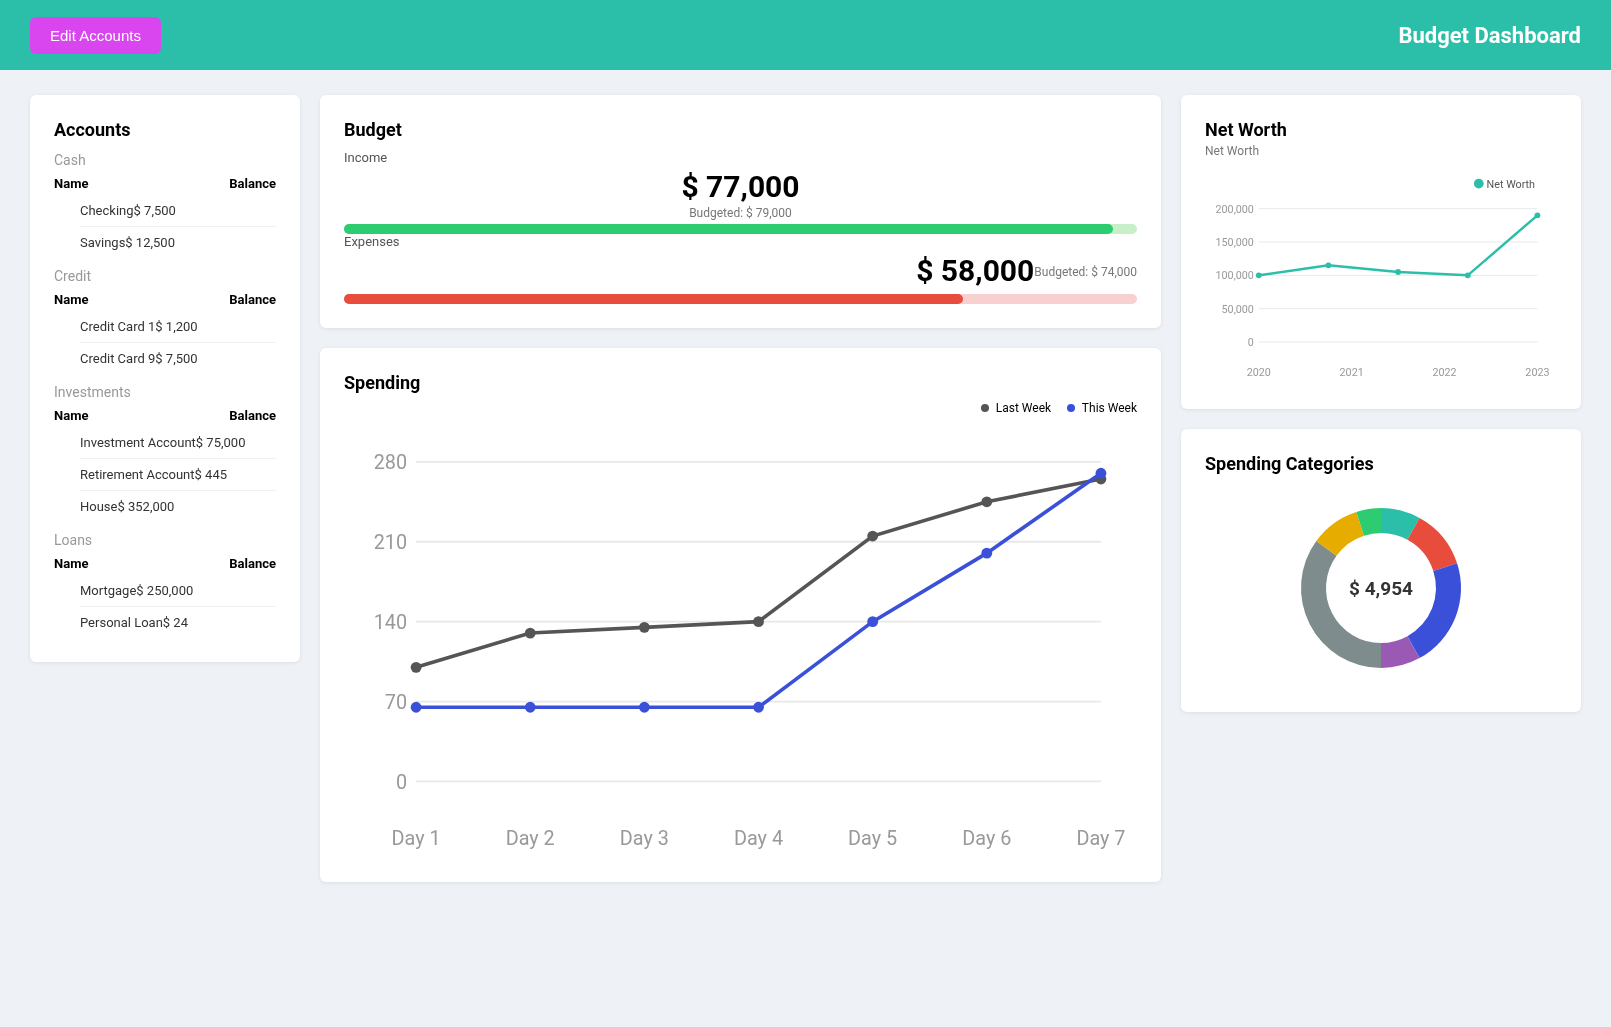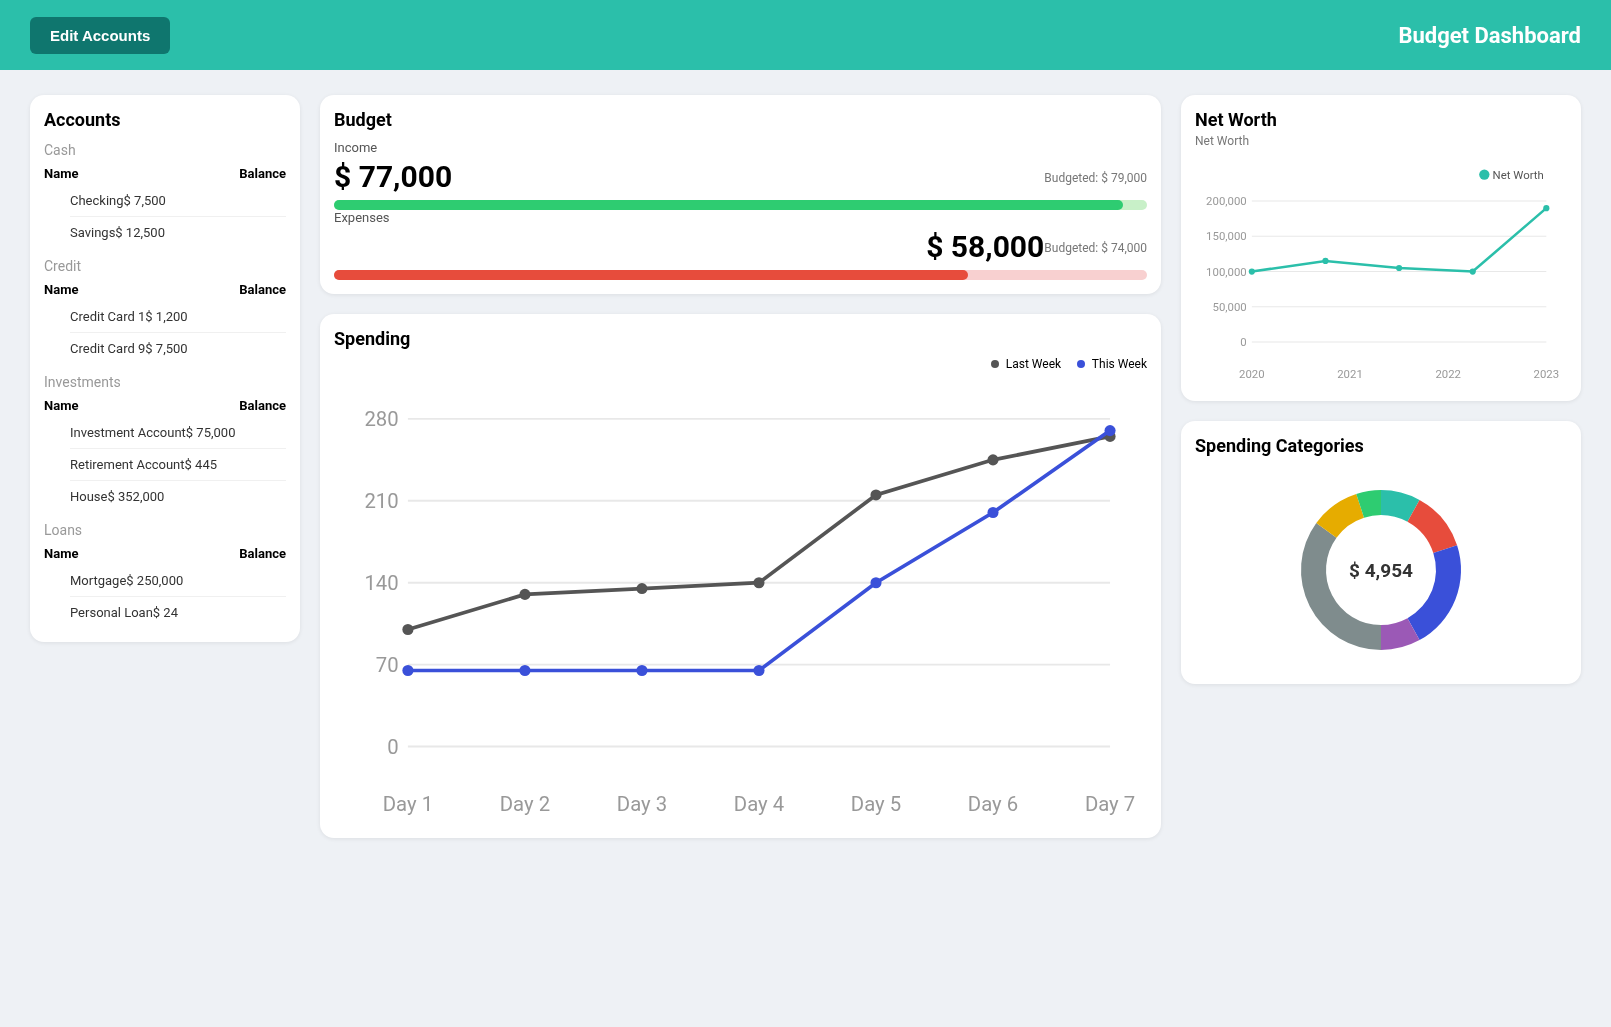--- a/index.html
+++ b/index.html
@@ -10,44 +10,44 @@
     }
     header {
       background: #2bbfaa;
       height: 70px;
       display: flex;
       align-items: center;
       justify-content: space-between;
       padding: 0 30px;
     }
     .edit-accounts-btn {
-      background: #0f766e;
+      background: #d946ef;
       color: white;
       border: none;
       padding: 10px 20px;
       border-radius: 6px;
       font-size: 15px;
-      font-weight: 700;
+      font-weight: 400;
       cursor: pointer;
     }
     .dashboard-title {
       color: white;
       font-size: 22px;
       font-weight: 700;
     }
     .main-content {
       display: flex;
       gap: 20px;
       padding: 25px 30px;
       align-items: flex-start;
     }
     .card {
       background: white;
-      border-radius: 14px;
-      padding: 14px;
+      border-radius: 6px;
+      padding: 24px;
       box-shadow: 0 1px 4px rgba(0,0,0,0.08);
     }
     
     .accounts-card {
       min-width: 270px;
       width: 270px;
     }
     .accounts-card h2 {
       font-size: 18px;
       font-weight: 700;
@@ -229,21 +229,21 @@
         </div>
       </div>
   </div>
 
   <div class="middle-col">
 
     <div class="card budget-card">
       <h2>Budget</h2>
       <div class="budget-section">
         <div class="budget-label">Income</div>
-        <div style="display:flex;align-items:center;justify-content:space-between;">
+        <div style="display:flex;align-items:center;justify-content:space-between;flex-direction:column;">
           <div class="budget-amount">$ 77,000</div>
           <div class="budget-budgeted">Budgeted: $ 79,000</div>
         </div>
         <div style="position:relative;height:10px;border-radius:5px;background:#c8f0c8;margin-top:4px;">
           <div id="income-bar" style="position: absolute; top: 0px; left: 0px; height: 10px; border-radius: 5px; background: rgb(46, 204, 113); width: 97%;"></div>
         </div>
       </div>
       <div class="budget-section">
         <div class="budget-label">Expenses</div>
         <div style="display:flex;align-items:center;justify-content:flex-end;">

